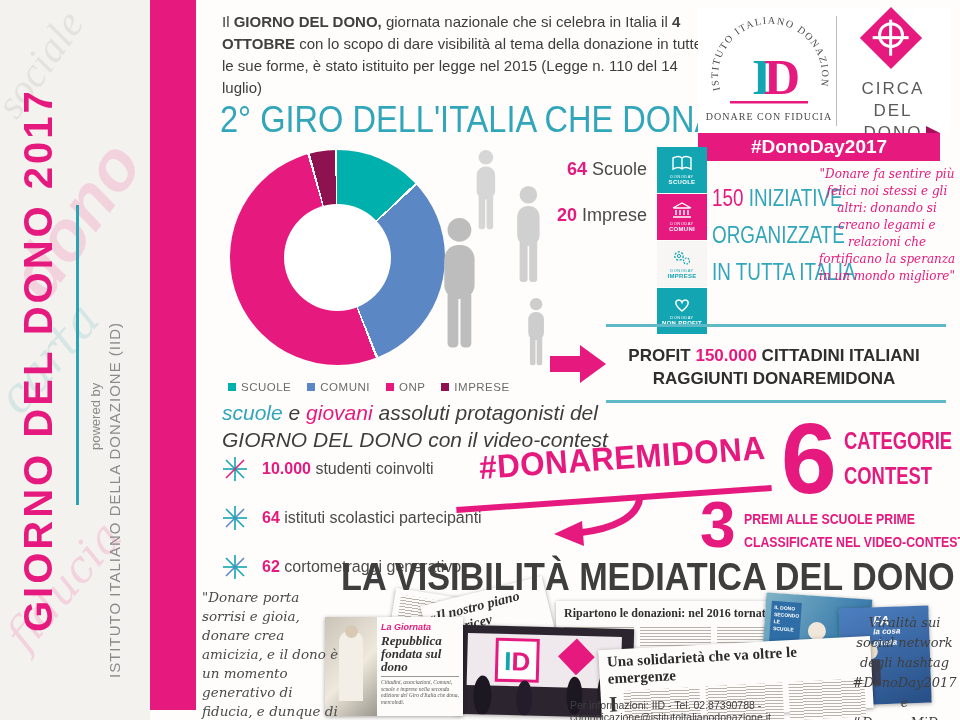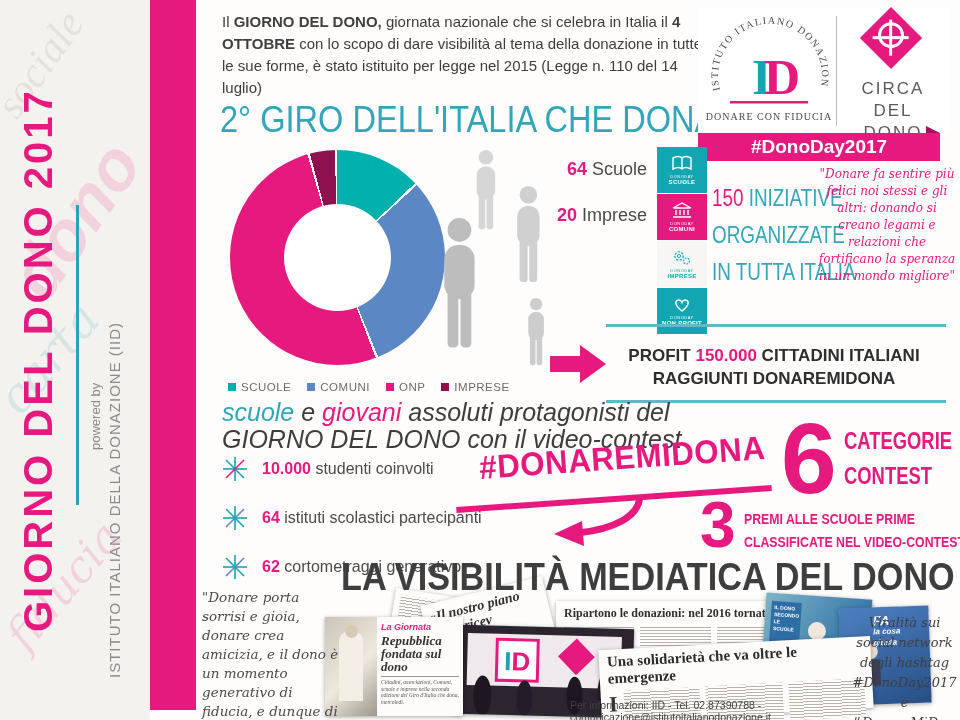--- a/index.html
+++ b/index.html
@@ -64,21 +64,21 @@
   .initiatives { left:712px; top:180px; font-size:23px; line-height:37px; color:#31a6bb; transform:scaleX(.82); transform-origin:left top; white-space:nowrap; }
   .script { font-family:"DejaVu Serif", serif; font-style:italic; }
   .papa { left:818px; top:166px; width:138px; text-align:center; font-size:12px; line-height:17px; color:#e6197e; }
 
   
   .div1 { left:606px; top:324px; width:340px; height:3px; background:#5fb9c6; }
   .div2 { left:606px; top:400px; width:340px; height:3px; background:#5fb9c6; }
   .reach { left:598px; top:344px; width:352px; text-align:center; font-size:17px; font-weight:bold; color:#2e2e2e; line-height:23px; }
 
   
-  .protag { left:222px; top:399px; font-style:italic; font-size:25px; line-height:27px; color:#3d3d3d; }
+  .protag { left:222px; top:399px; font-style:italic; font-size:21px; line-height:27px; color:#3d3d3d; }
   .protag .t { color:#31a6bb; } .protag .p { color:#e6197e; }
   .bullets { left:222px; top:456px; }
   .bullet { display:flex; align-items:center; gap:14px; margin-bottom:23px; font-size:16px; color:#4a4a4a; }
 
   
   .hashtag { left:478px; top:449px; font-size:33px; font-weight:800; color:#e6197e; transform:rotate(-4deg) scaleX(.95); transform-origin:left top; white-space:nowrap; letter-spacing:.5px; }
   .hash-underline { left:456px; top:496px; width:316px; height:6px; background:#e6197e; transform:rotate(-4deg); }
   .curl-arrow { left:552px; top:495px; }
 
   

